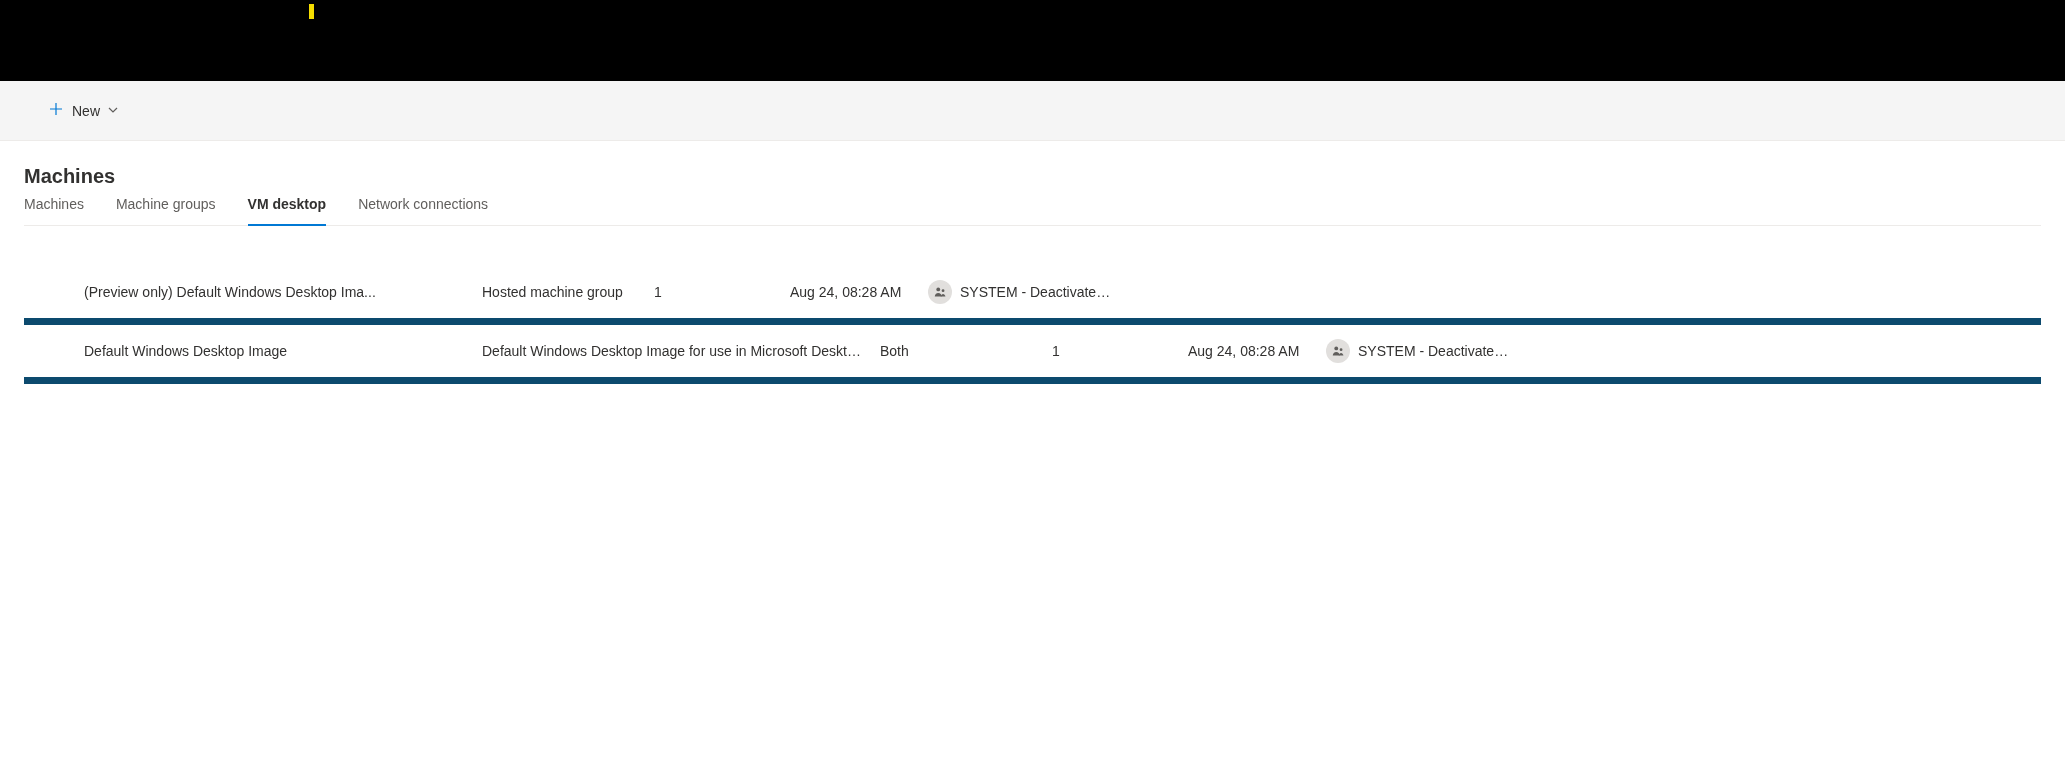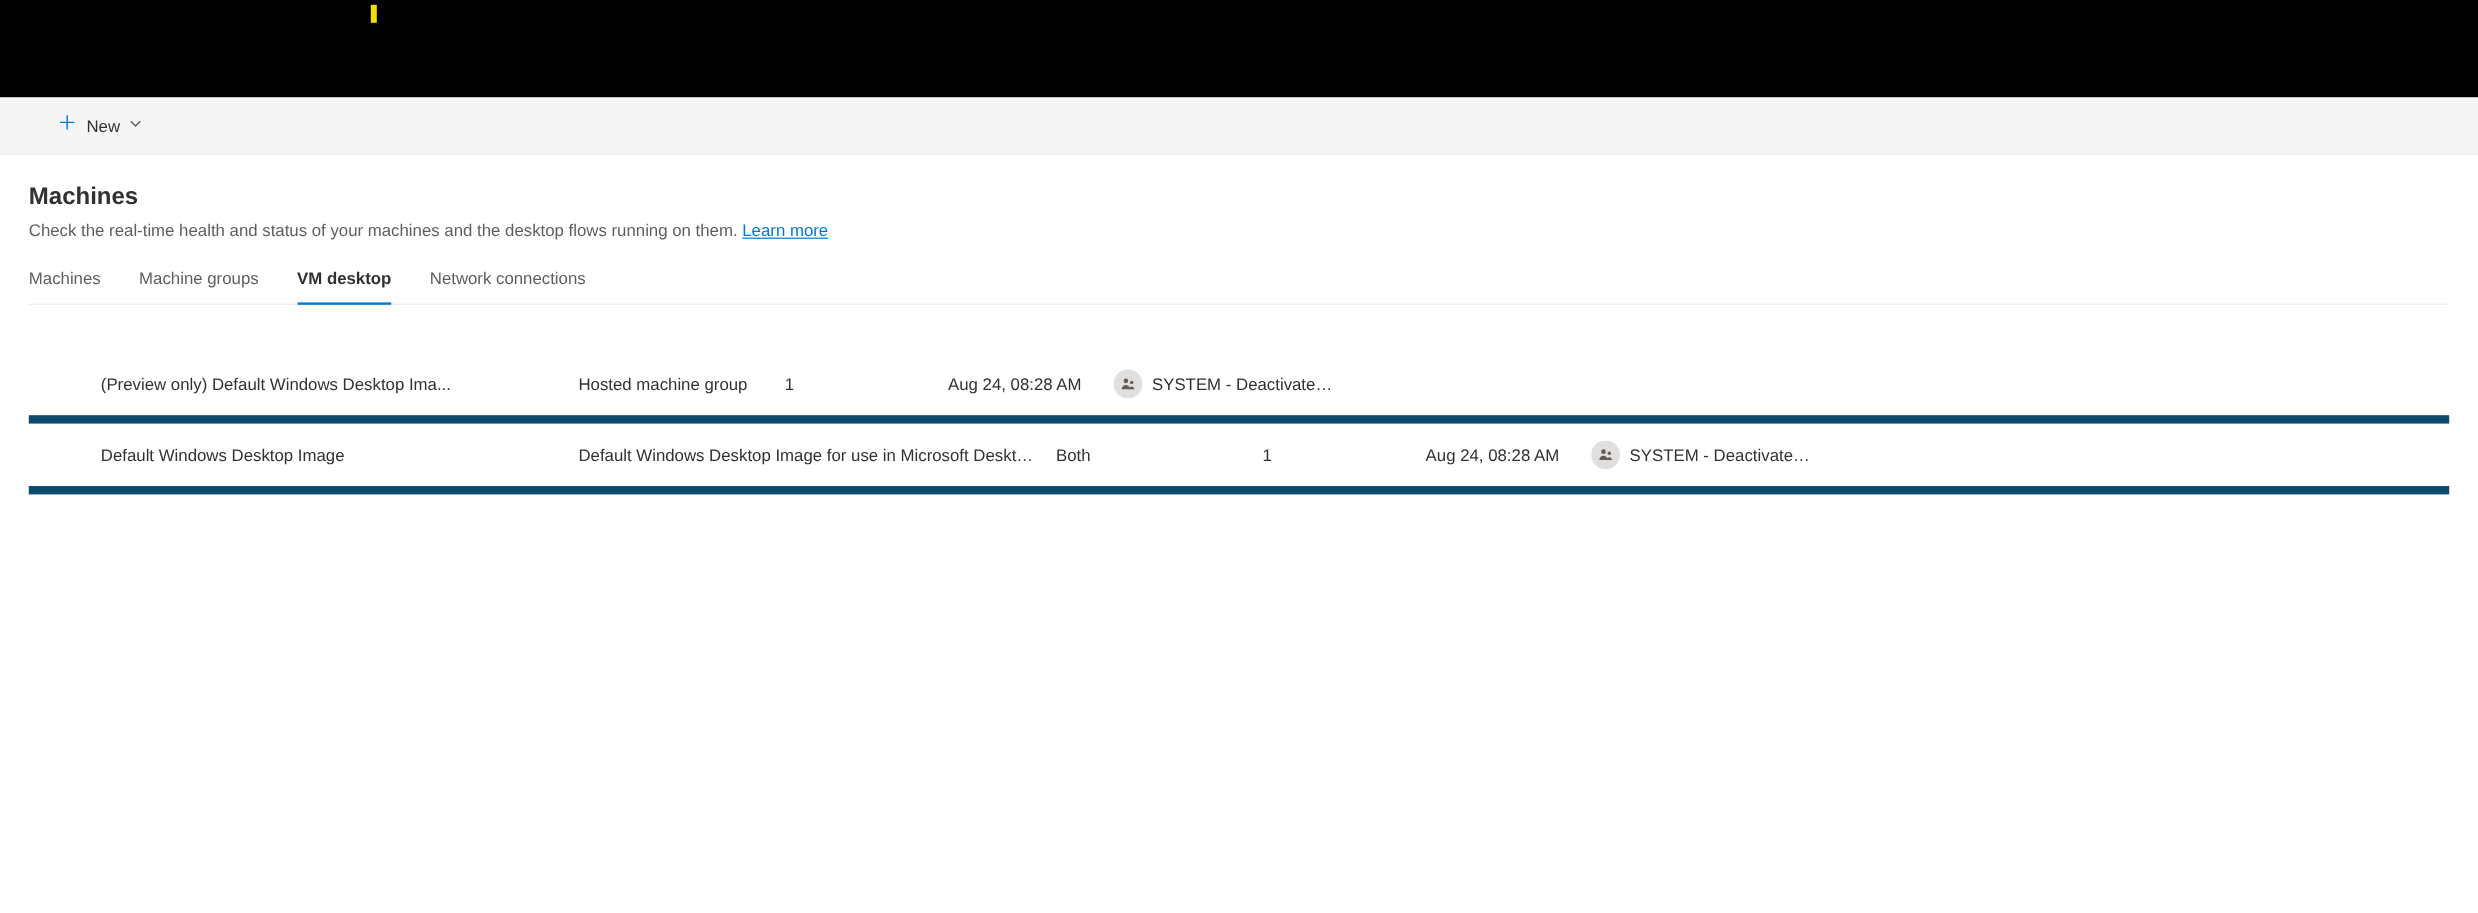--- a/index.html
+++ b/index.html
@@ -22,21 +22,21 @@
     .yellow-marker {
       position: absolute;
       left: 309px;
       top: 4px;
       width: 5px;
       height: 15px;
       background: #f5dd00;
     }
     .command-bar {
       background: #f5f5f5;
-      height: 48px;
+      height: 60px;
       display: flex;
       align-items: center;
       padding: 0 40px;
       border-bottom: 1px solid #edebe9;
     }
     .new-button {
       display: flex;
       align-items: center;
       gap: 8px;
       background: transparent;
@@ -167,24 +167,20 @@
     <span class="chevron-down">
       <svg width="10" height="10" viewBox="0 0 10 10">
           <path d="M1 3l4 4 4-4" stroke="#605e5c" stroke-width="1.2" fill="none"></path>
         </svg>
     </span>
   </button>
 </div>
 
 <div class="page-content">
   <h1 class="page-title">Machines</h1>
-  <p class="page-subtitle">
-    <span>Check the real-time health and status of your machines and the desktop flows running on them.</span>
-    <a class="learn-more-link">Learn more</a>
-  </p>
 
   <div class="tabs">
     <div class="tab">Machines</div>
     <div class="tab">Machine groups</div>
     <div class="tab active">VM desktop</div>
     <div class="tab">Network connections</div>
   </div>
 
   <div class="table">
 

